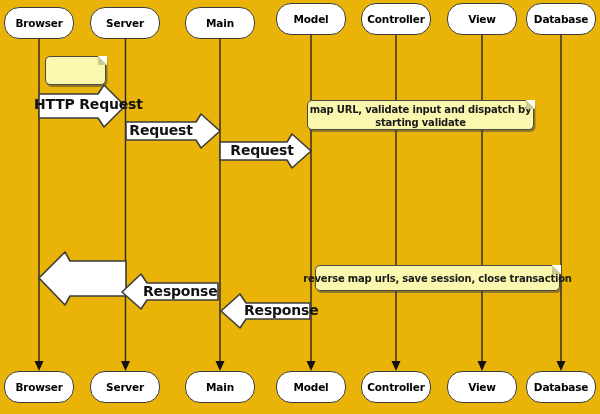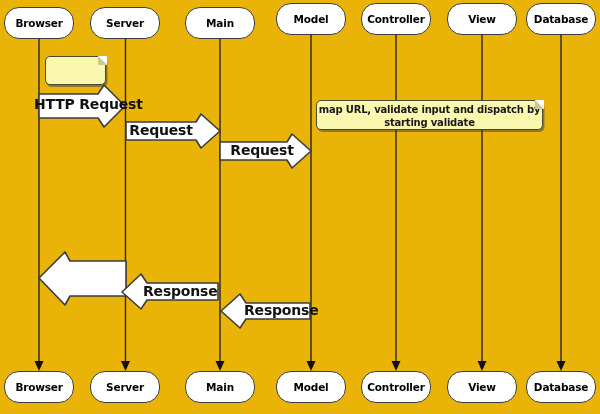--- a/index.html
+++ b/index.html
@@ -29,21 +29,21 @@
     box-shadow:1.5px 2px 0 rgba(70,70,70,0.55);
     font-size:10px;font-weight:700;color:#1a1a1a;text-align:center;
     letter-spacing:-0.2px;
   }
   .note::after{
     content:"";position:absolute;top:-1.5px;right:-1.5px;width:0;height:0;
     border-style:solid;border-width:0 9px 9px 0;
     border-color:#ffffff #ffffff #cdc98e #cdc98e;
   }
   .note-empty{left:45px;top:56px;width:61px;height:29px;}
-  .note-dispatch{left:316px;top:100px;width:227px;height:30px;padding-top:2px;}
+  .note-dispatch{left:307px;top:100px;width:227px;height:30px;padding-top:2px;}
   .note-dispatch .nline{display:block;line-height:13px;white-space:nowrap;}
   .note-teardown{left:315px;top:265px;width:245px;height:26px;display:flex;align-items:center;justify-content:center;}
   .note-teardown span{white-space:nowrap;}
 </style>
 </head>
 <body>
 
 <div class="stage">
 
   <svg width="600" height="414" viewBox="0 0 600 414">
@@ -81,20 +81,23 @@
   <div class="head" style="left:276px;top:3px;">Model</div>
   <div class="head" style="left:361px;top:3px;">Controller</div>
   <div class="head" style="left:447px;top:3px;">View</div>
   <div class="head" style="left:526px;top:3px;">Database</div>
 
   <div class="note note-empty"></div>
   <div class="note note-dispatch">
     <span class="nline">map URL, validate input and dispatch by</span>
     <span class="nline">starting validate</span>
   </div>
+  <div class="note note-teardown">
+    <span>reverse map urls, save session, close transaction</span>
+  </div>
 
   <div class="lbl" style="left:34px;top:98px;width:84px;">HTTP Request</div>
   <div class="lbl" style="left:128px;top:124px;width:66px;">Request</div>
   <div class="lbl" style="left:229px;top:144px;width:66px;">Request</div>
   <div class="lbl" style="left:143px;top:285px;width:66px;">Response</div>
   <div class="lbl" style="left:244px;top:304px;width:66px;">Response</div>
 
   <div class="head" style="left:4px;top:371px;">Browser</div>
   <div class="head" style="left:90px;top:371px;">Server</div>
   <div class="head" style="left:185px;top:371px;">Main</div>

